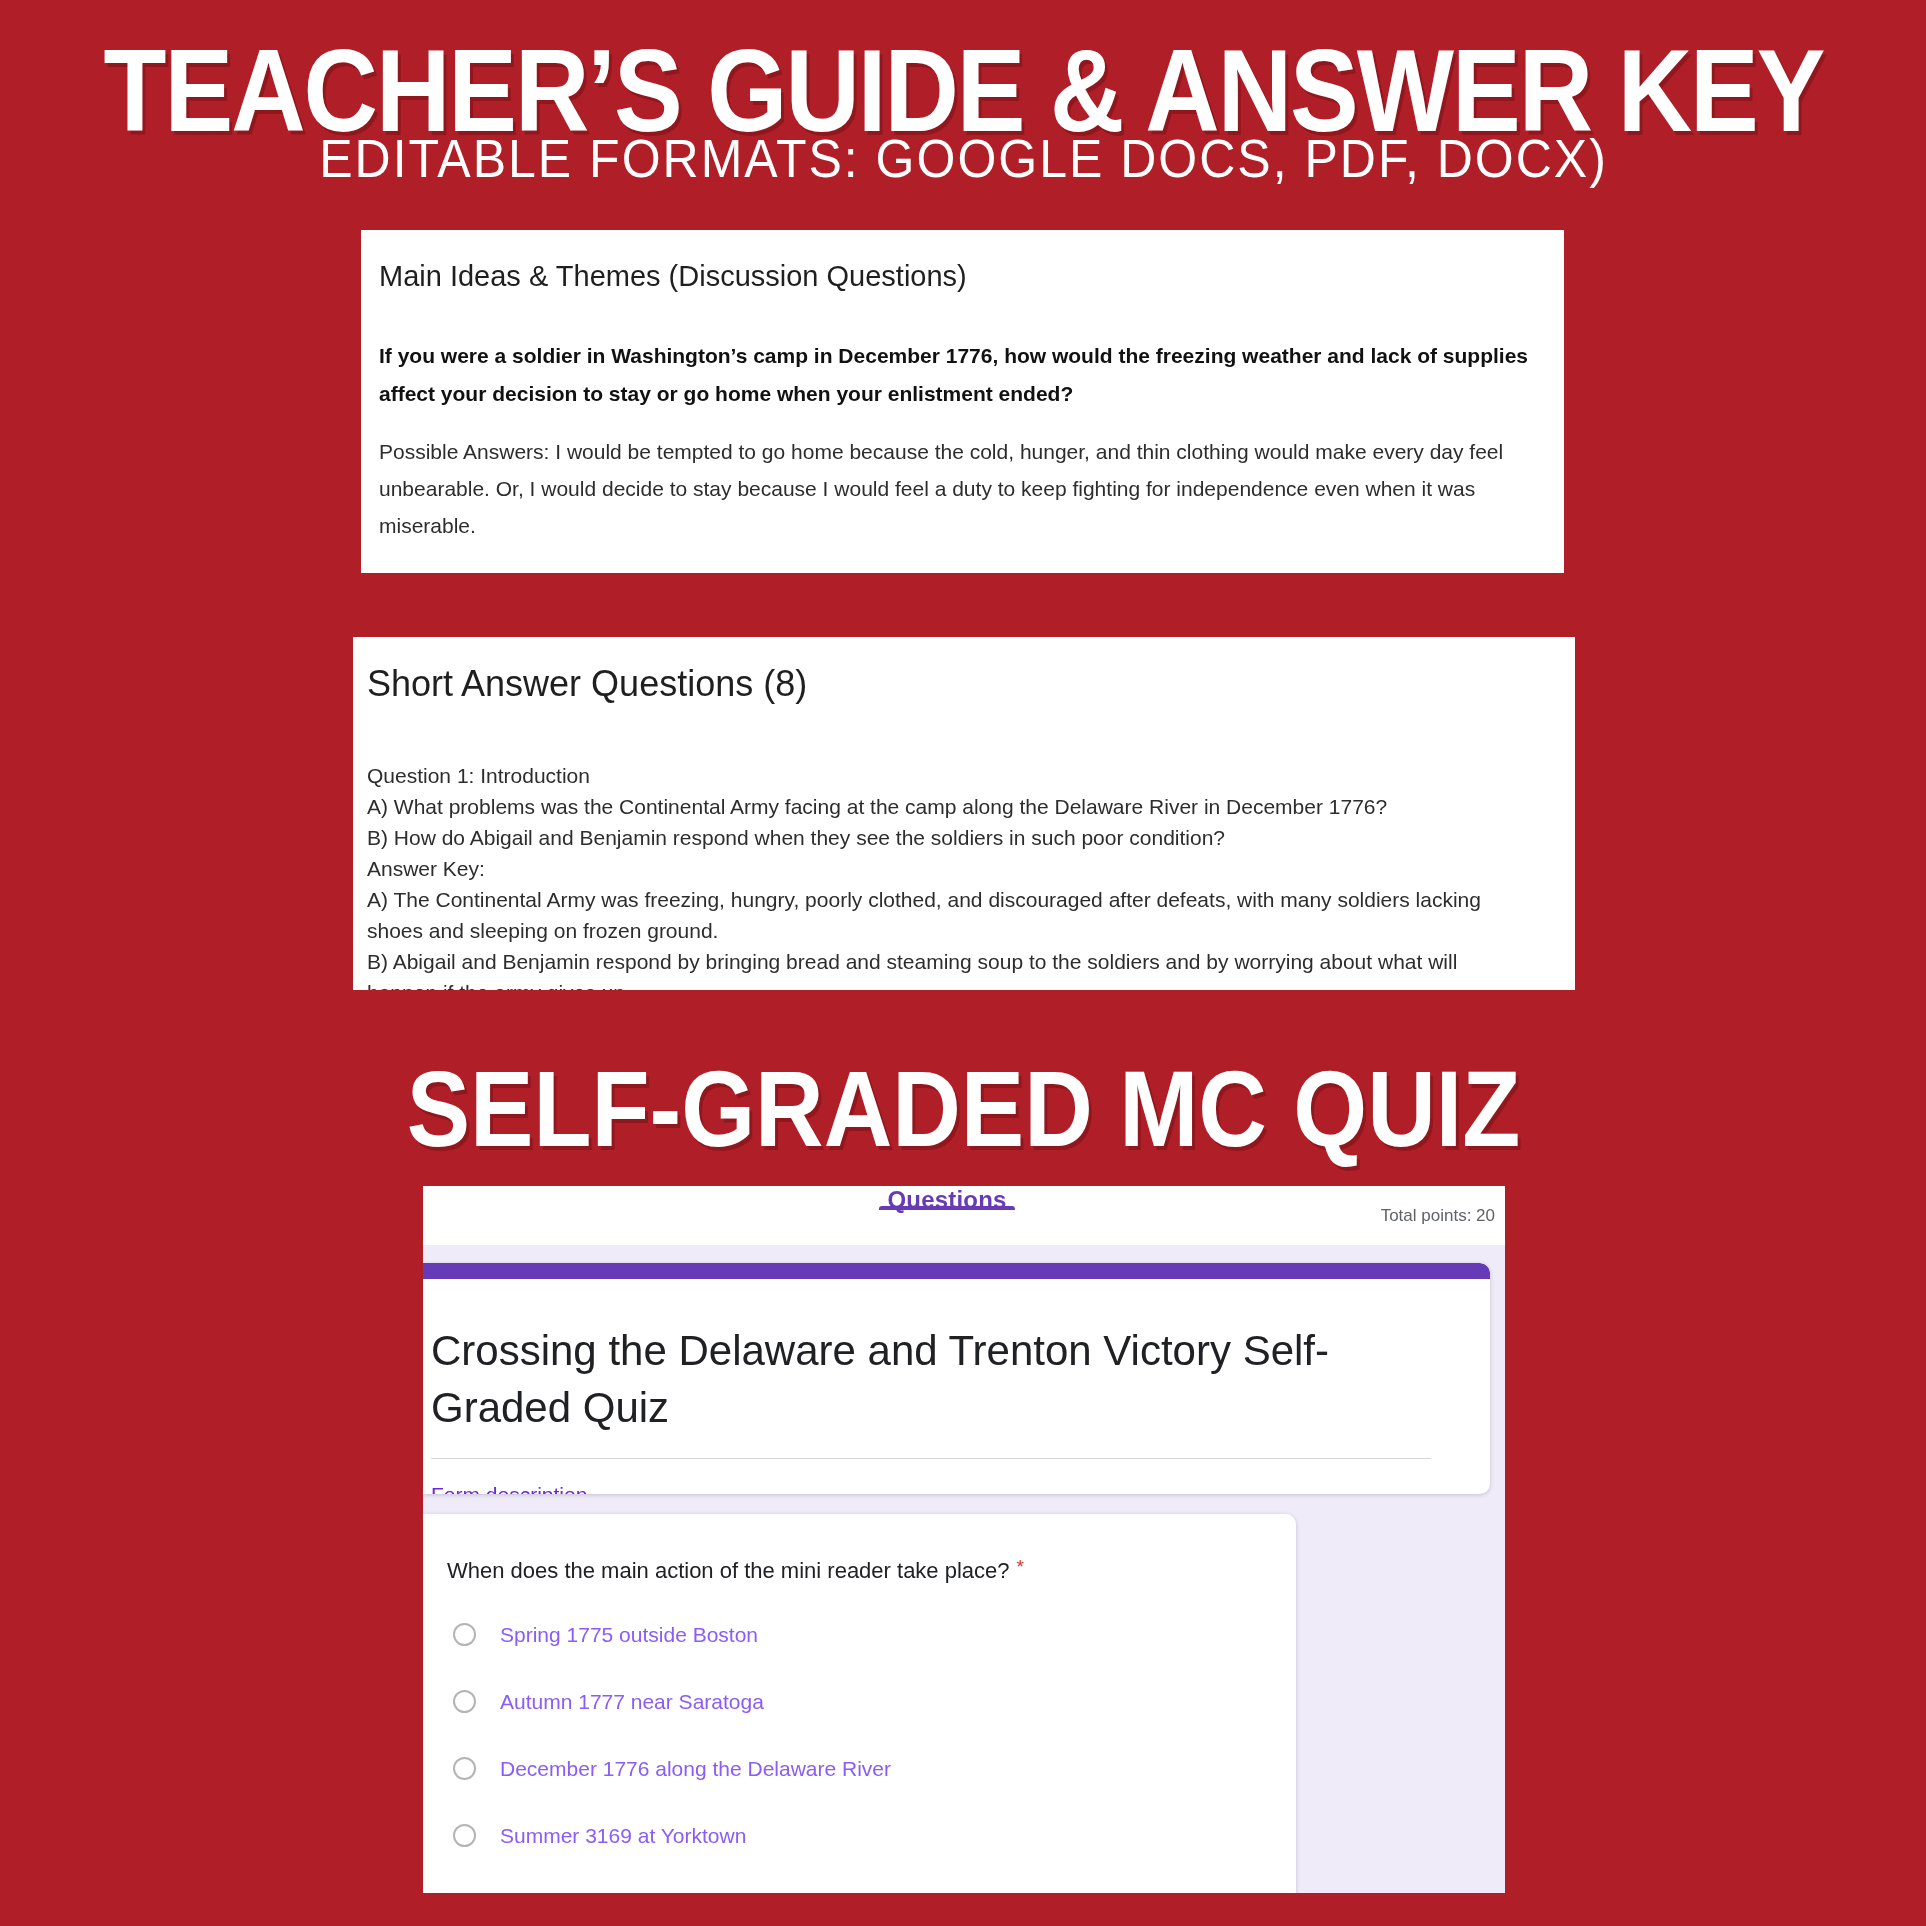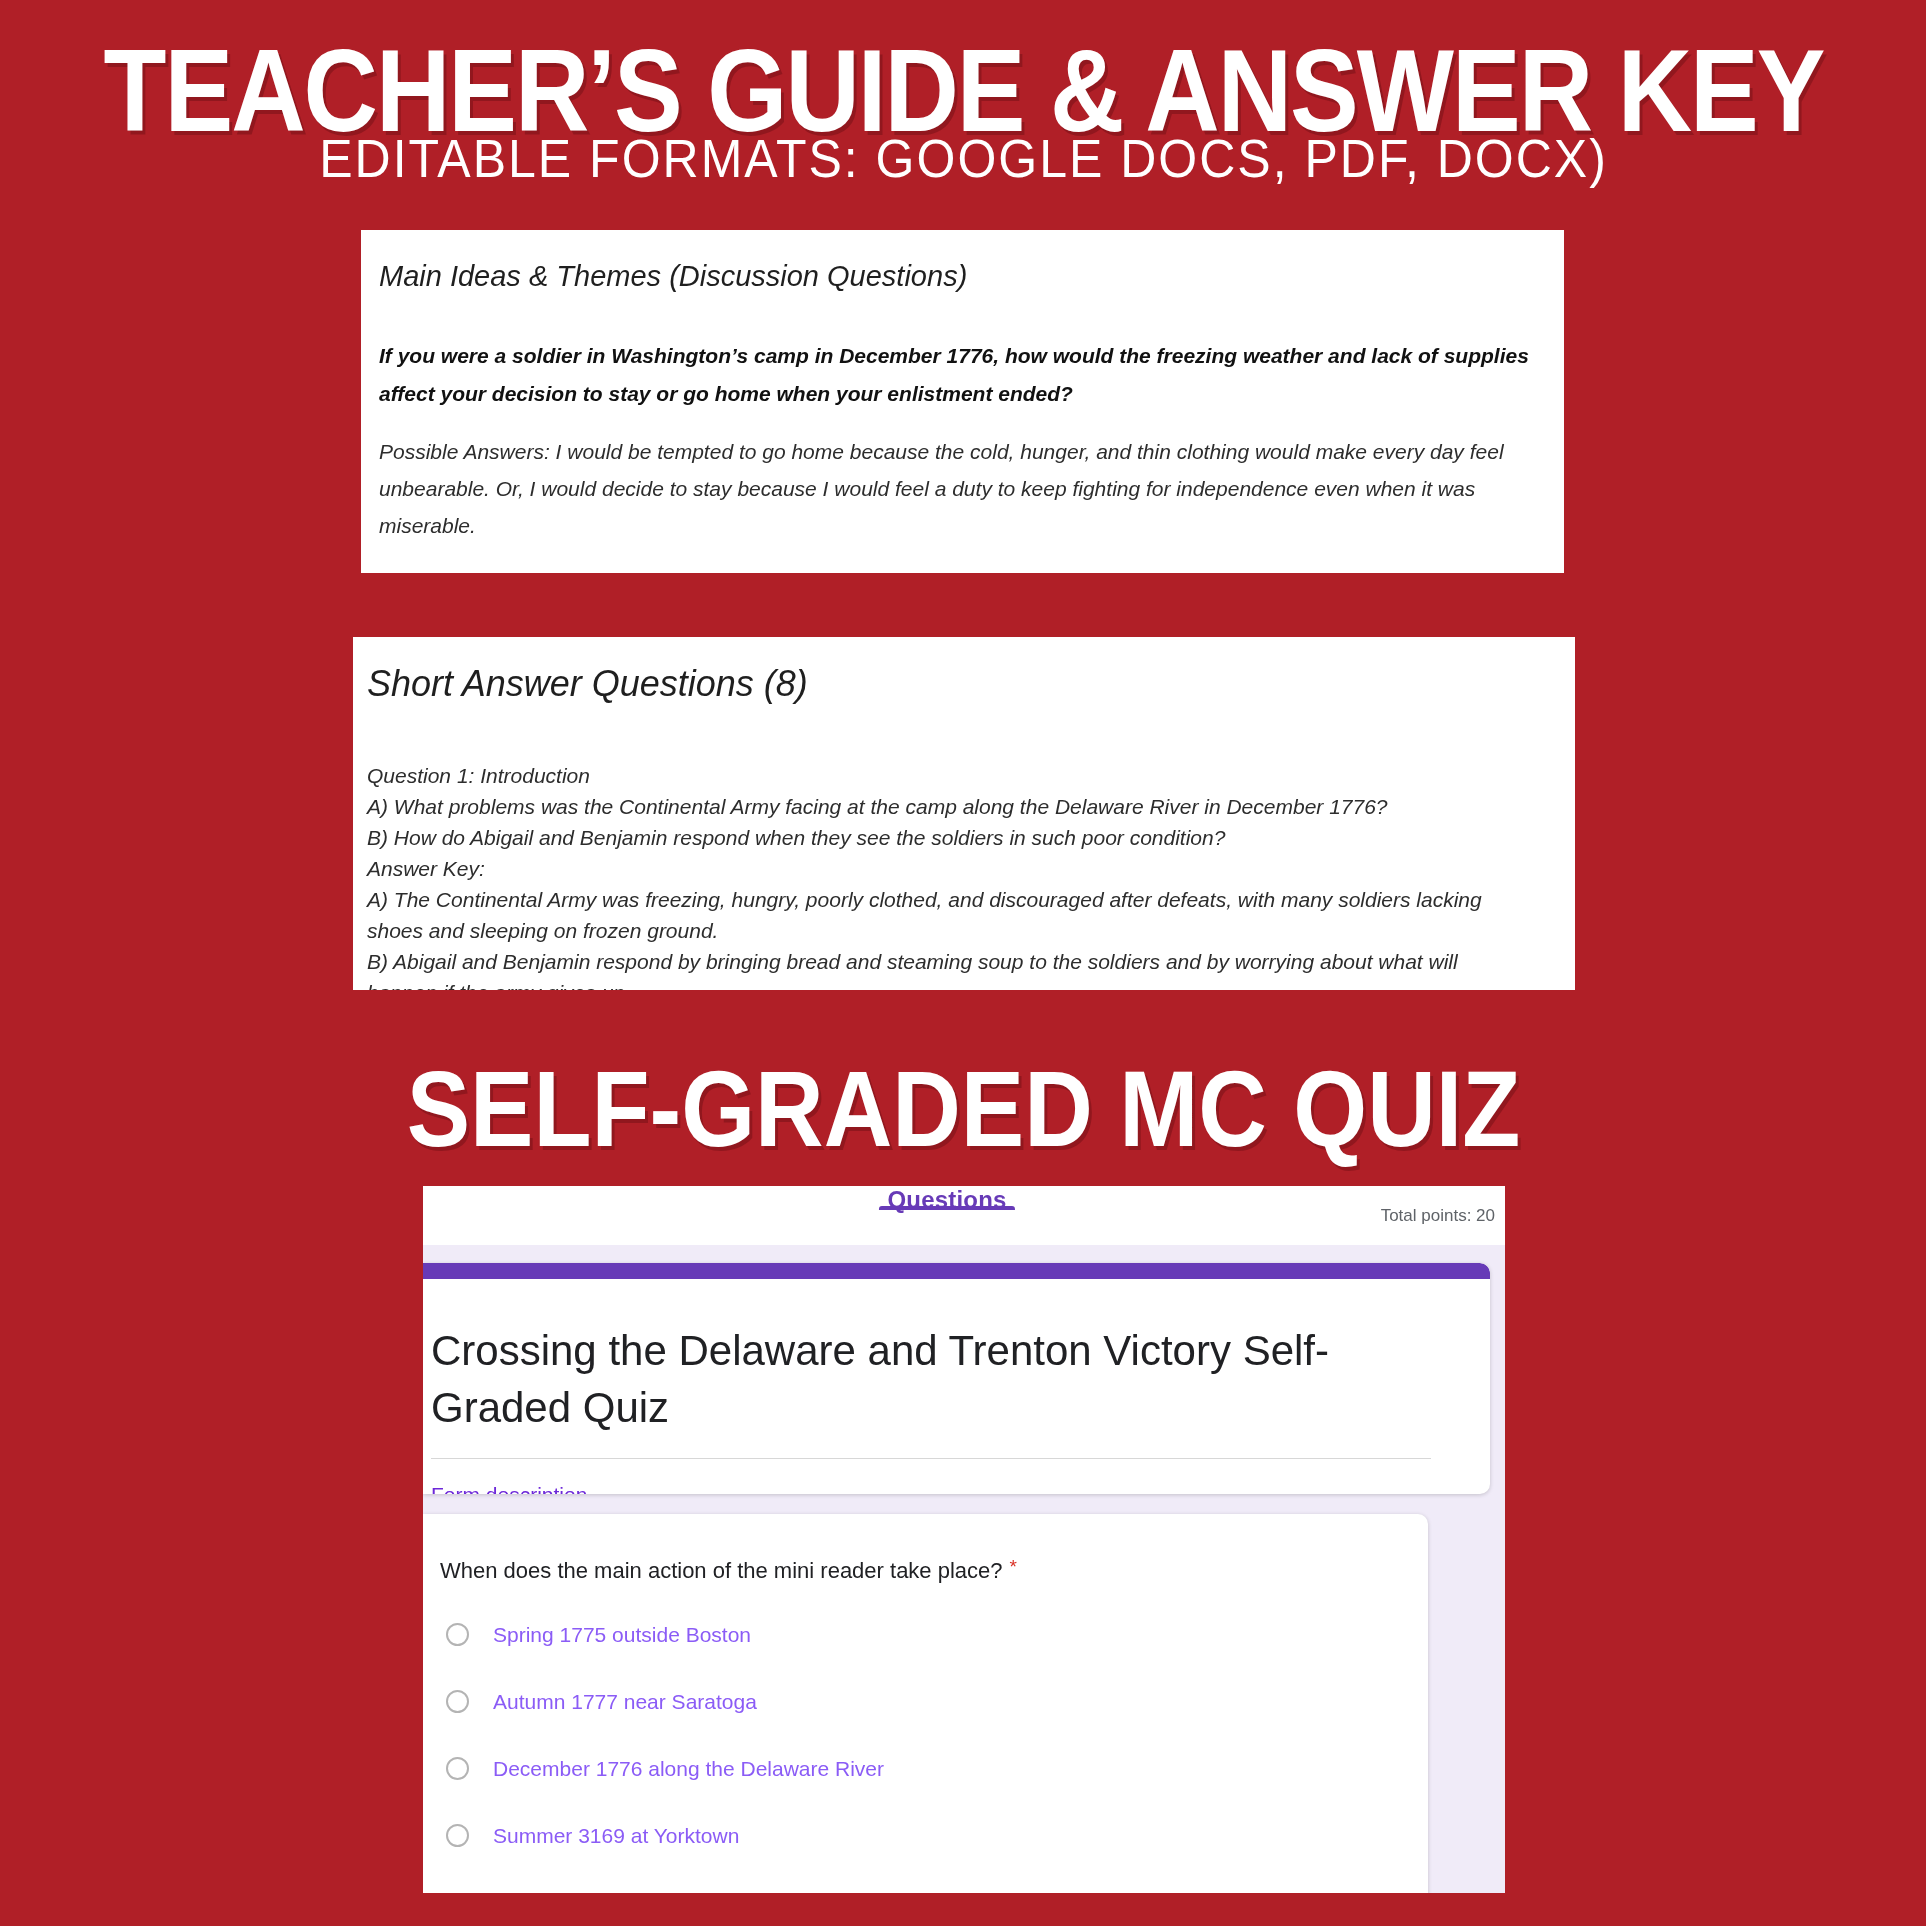--- a/index.html
+++ b/index.html
@@ -55,21 +55,20 @@
     text-shadow: 3px 3px 0 rgba(90,10,14,0.35);
     white-space: nowrap;
   }
 
   
   .doc-card {
     position: absolute;
     background: #fff;
     color: #1b1b1b;
     overflow: hidden;
-    font-style: italic;
   }
   .card1 { left: 361px; top: 230px; width: 1203px; height: 343px; padding: 30px 20px 0 18px; }
   .card2 { left: 353px; top: 637px; width: 1222px; height: 353px; padding: 26px 24px 0 14px; }
 
   .doc-title {
     font-size: 29px;
     font-weight: 400;
     color: #1f1f1f;
     margin: 0 0 44px 0;
   }
@@ -183,26 +182,26 @@
     font-size: 21px;
     color: #6d28d9;
     padding-bottom: 9px;
     border-bottom: 1px solid #d7d7d7;
     width: 1000px;
     cursor: text;
   }
   .question-card {
     position: relative;
     margin-top: 20px;
-    width: 1005px;
+    width: 873px;
     background: #fff;
     border-radius: 0 10px 0 0;
     box-shadow: 0 1px 4px rgba(0,0,0,0.18);
     height: 396px;
-    padding: 42px 20px 0 17px;
+    padding: 42px 20px 0 24px;
     overflow: hidden;
   }
   .q-text {
     font-size: 22px;
     color: #202124;
     line-height: 30px;
   }
   .req {
     color: #D93025;
     font-size: 19px;

